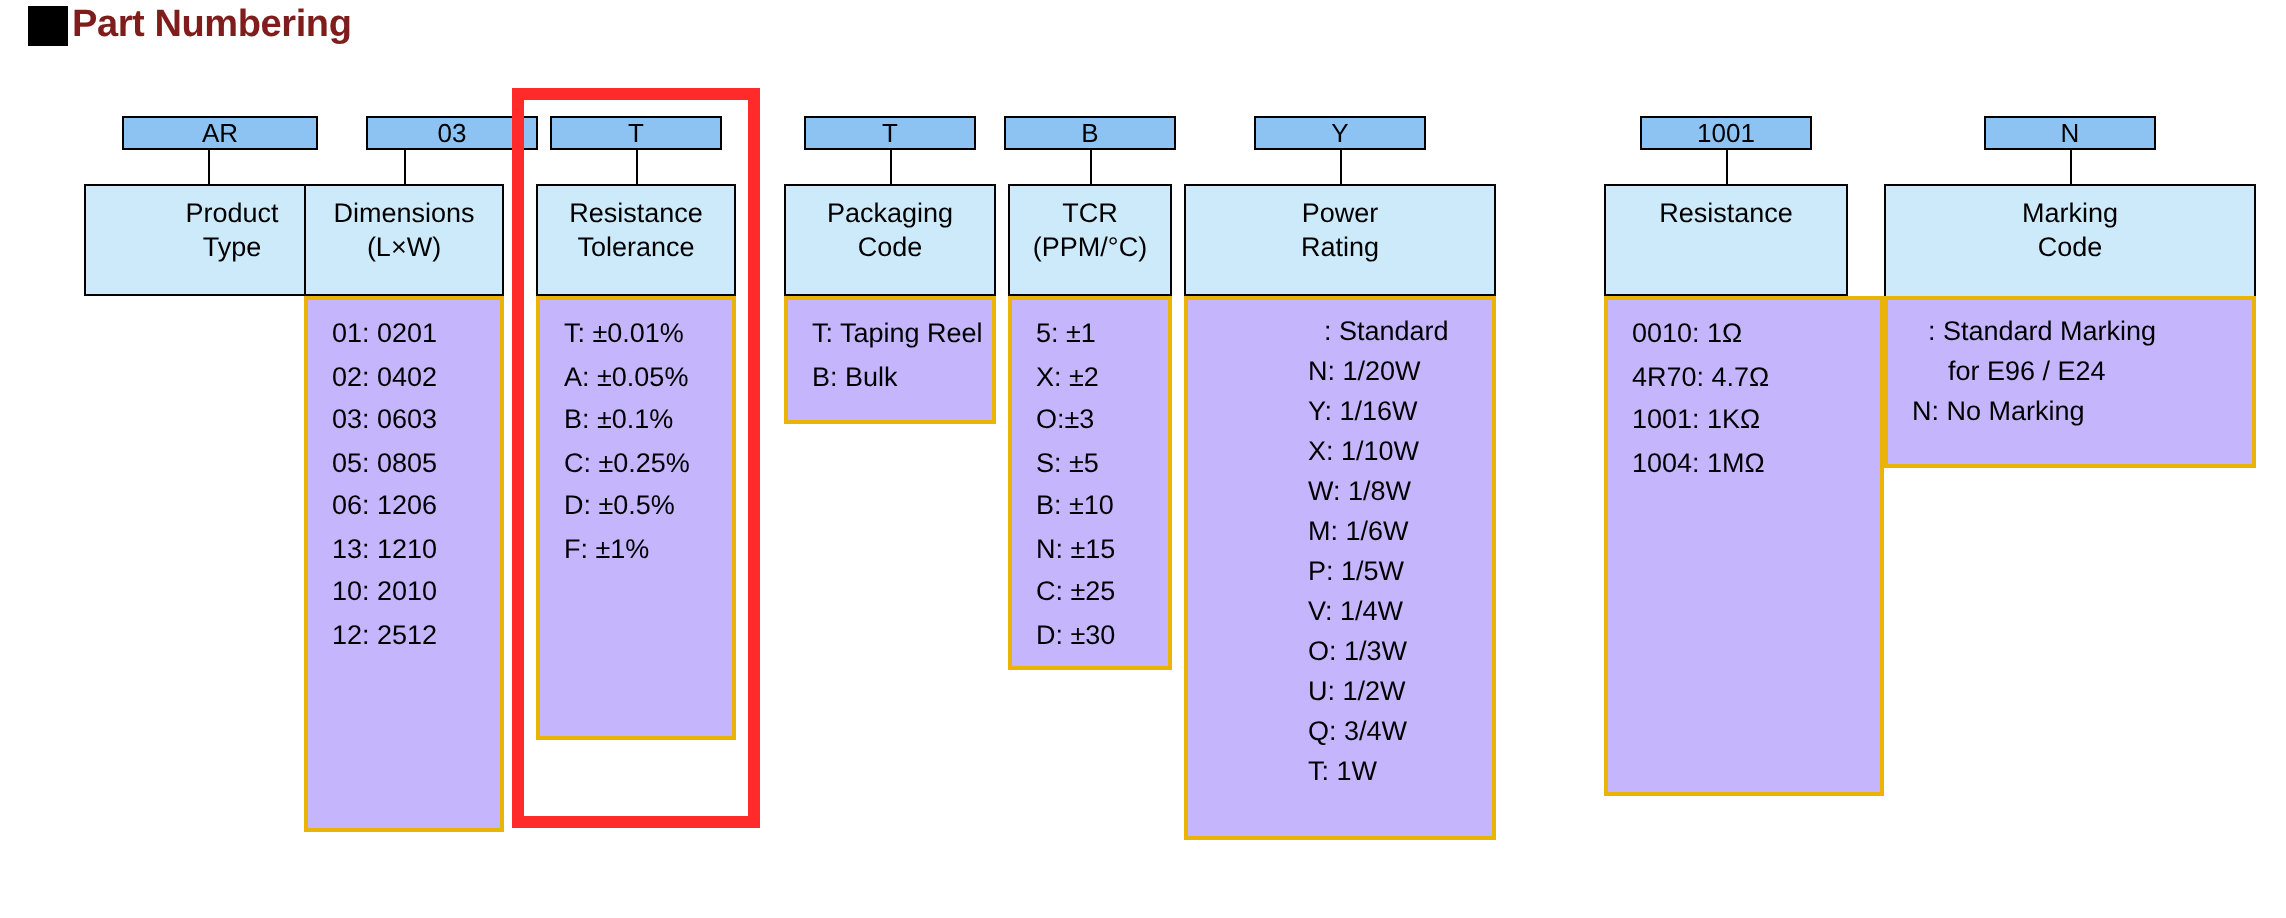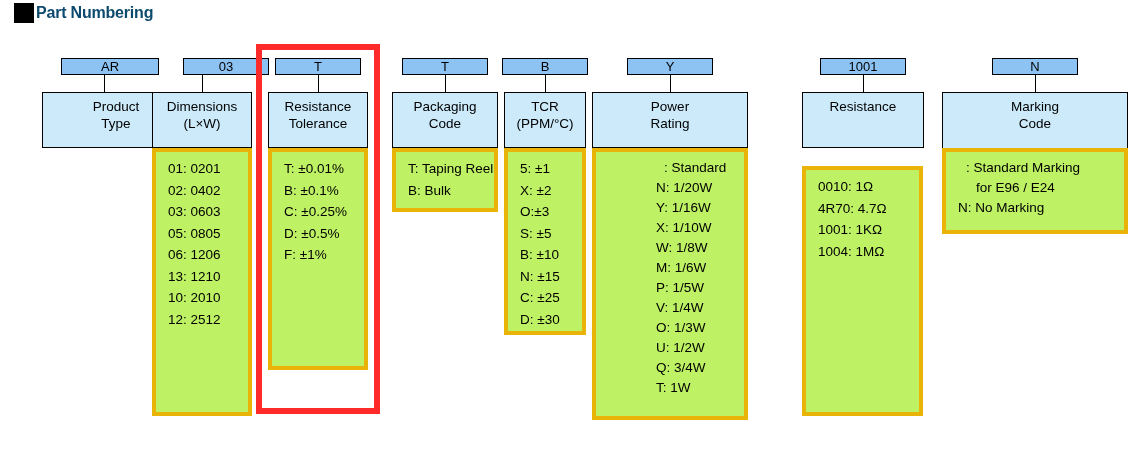--- a/index.html
+++ b/index.html
@@ -25,25 +25,25 @@
     align-items: center;
     gap: 2px;
   }
   #title-marker {
     width: 20px;
     height: 20px;
     background: #000000;
     display: block;
   }
   #title-text {
-    font-size: 16px;
+    font-size: 19px;
     font-weight: bold;
     letter-spacing: -0.2px;
     line-height: 21px;
-    color: #0c4a6e;
+    color: #7f1d1d;
   }
 
   
   #diagram {
     position: absolute;
     left: 0;
     top: 0;
     width: 1143px;
     height: 459px;
   }
@@ -91,22 +91,22 @@
     padding-top: 5px;
     font-size: 13.5px;
     line-height: 17px;
     color: #000000;
   }
   .header-box span { display: block; text-align: center; white-space: nowrap; }
 
   
   .body-box {
     position: absolute;
-    background: #bef264;
-    border: 4px solid #eab308;
+    background: #c4b5fd;
+    border: 2px solid #eab308;
     box-sizing: border-box;
     padding: 6px 0 0 0;
     font-size: 13.5px;
     line-height: 21.5px;
     color: #000000;
   }
   .body-box .entry {
     display: block;
     padding-left: 12px;
     white-space: nowrap;
@@ -168,20 +168,21 @@
 
   <div class="column" style="left:268px; width:100px;">
     <div class="code-box" style="left:7px; width:86px;">T</div>
     <div class="stem" style="left:50px;"></div>
     <div class="header-box" style="left:0px; width:100px; height:56px;">
       <span>Resistance</span>
       <span>Tolerance</span>
     </div>
     <div class="body-box" style="left:0px; top:90px; width:100px; height:222px;">
       <span class="entry">T: ±0.01%</span>
+      <span class="entry">A: ±0.05%</span>
       <span class="entry">B: ±0.1%</span>
       <span class="entry">C: ±0.25%</span>
       <span class="entry">D: ±0.5%</span>
       <span class="entry">F: ±1%</span>
     </div>
   </div>
 
   <div class="column" style="left:392px; width:106px;">
     <div class="code-box" style="left:10px; width:86px;">T</div>
     <div class="stem" style="left:53px;"></div>
@@ -236,21 +237,21 @@
       <span class="entry">T: 1W</span>
     </div>
   </div>
 
   <div class="column" style="left:802px; width:122px;">
     <div class="code-box" style="left:18px; width:86px;">1001</div>
     <div class="stem" style="left:61px;"></div>
     <div class="header-box" style="left:0px; width:122px; height:56px;">
       <span>Resistance</span>
     </div>
-    <div class="body-box" style="left:0px; top:108px; width:121px; height:250px;">
+    <div class="body-box" style="left:0px; top:90px; width:140px; height:250px;">
       <span class="entry">0010: 1Ω</span>
       <span class="entry">4R70: 4.7Ω</span>
       <span class="entry">1001: 1KΩ</span>
       <span class="entry">1004: 1MΩ</span>
     </div>
   </div>
 
   <div class="column" style="left:942px; width:186px;">
     <div class="code-box" style="left:50px; width:86px;">N</div>
     <div class="stem" style="left:93px;"></div>

